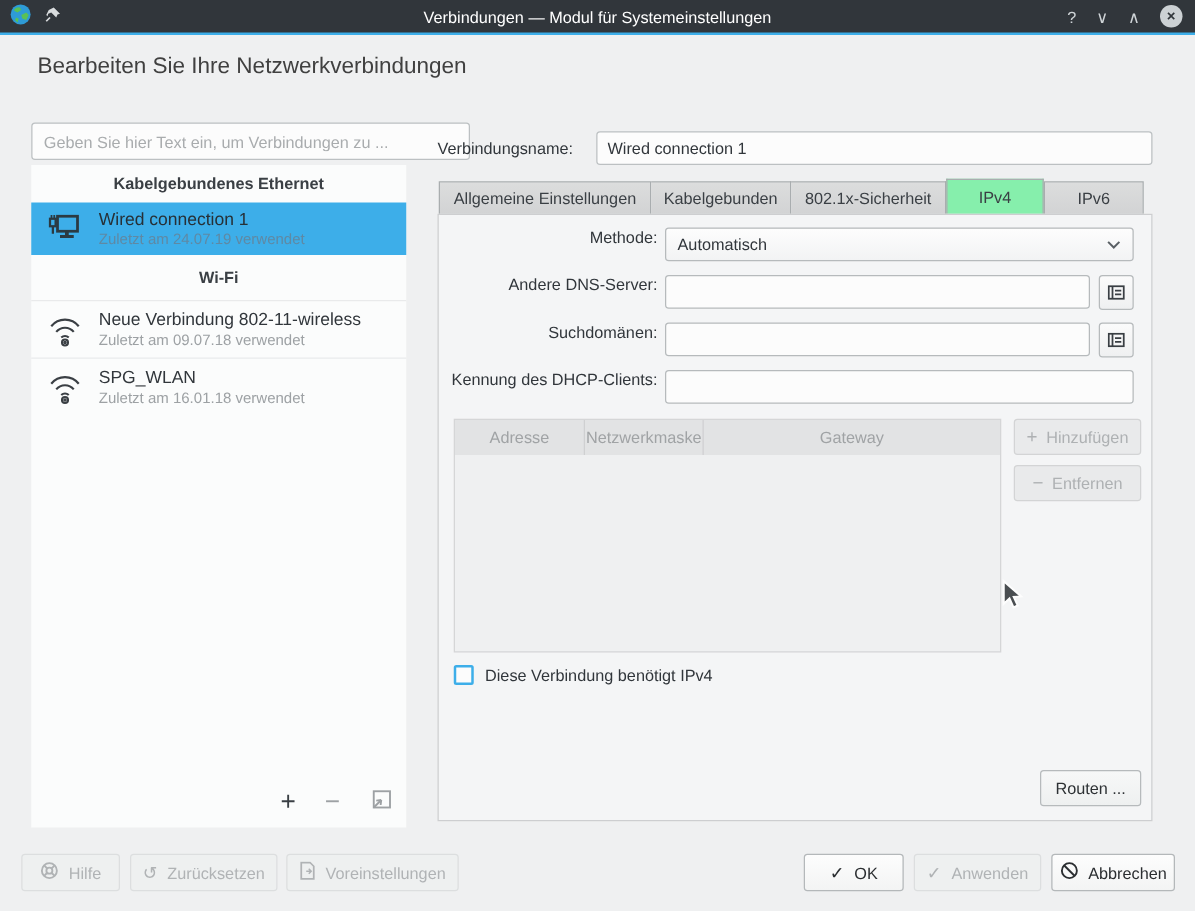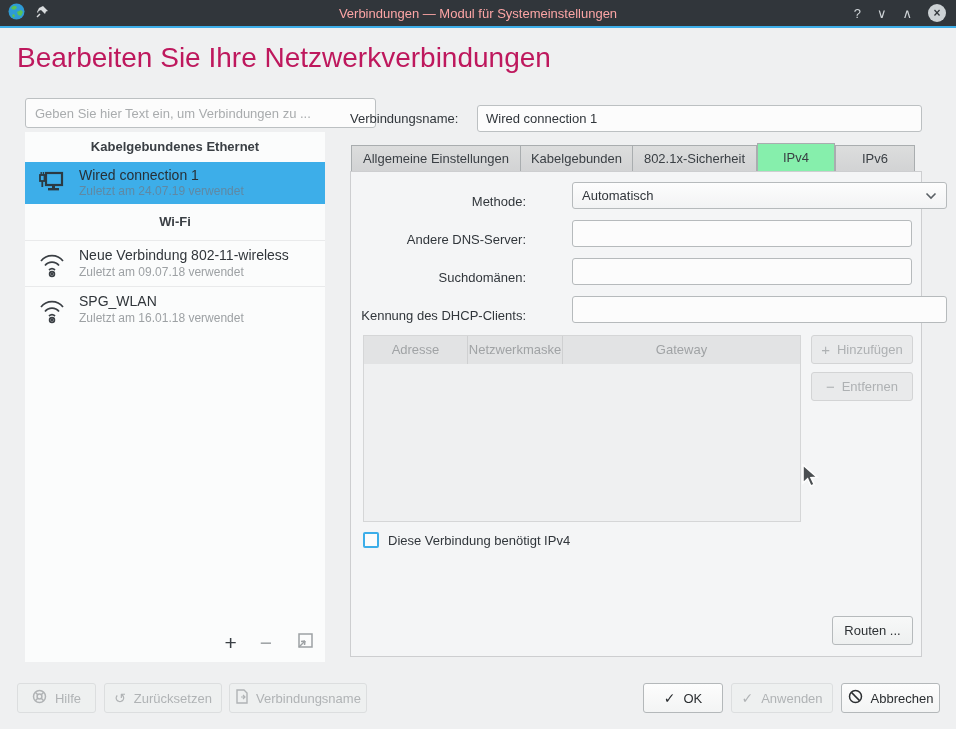--- a/index.html
+++ b/index.html
@@ -6,27 +6,27 @@
   html,body { margin:0; padding:0; }
   body {
     width:956px; height:729px; position:relative; overflow:hidden;
     background:#eff0f1; color:#31363b;
     font-family:"Liberation Sans","DejaVu Sans",sans-serif; font-size:13px;
   }
   
   .titlebar{position:absolute;left:0;top:0;width:956px;height:28px;background:#31363b;
     border-bottom:2px solid #3daee9;display:flex;align-items:center;color:#dfe3e6;}
   .tb-left{display:flex;align-items:center;gap:10px;padding-left:8px;}
-  .tb-title{position:absolute;left:0;right:0;text-align:center;font-size:13px;color:#fca5a5;pointer-events:none;}
+  .tb-title{position:absolute;left:0;right:0;text-align:center;font-size:13px;color:#ffffff;pointer-events:none;}
   .tb-right{margin-left:auto;display:flex;align-items:center;gap:16px;padding-right:10px;}
   .tb-btn{font-size:13px;color:#cfd4d7;cursor:default;line-height:1;}
   .tb-close{width:18px;height:18px;border-radius:50%;background:#ccd1d4;color:#31363b;
     display:flex;align-items:center;justify-content:center;font-size:12px;font-weight:bold;}
   
-  .page-heading{position:absolute;left:17px;top:42px;font-size:28px;color:#be185d;}
+  .page-heading{position:absolute;left:30px;top:42px;font-size:18px;color:#404040;}
   
   .search-box{position:absolute;left:25px;top:98px;width:351px;height:30px;}
   .search-box input{width:100%;height:100%;border:1px solid #bcc0c2;border-radius:3px;
     background:#fcfcfc;padding:0 9px;font:inherit;color:#31363b;}
   .search-box input::placeholder{color:#a9acae;}
   .list-panel{position:absolute;left:25px;top:132px;width:300px;height:530px;background:#fbfcfc;}
   .section-header{height:30px;line-height:30px;text-align:center;font-weight:600;color:#3a3f44;}
   .section-header.wifi{height:36px;line-height:36px;}
   .conn-item{display:flex;align-items:center;gap:10px;padding:0 6px 0 10px;height:42px;}
   .conn-item.wifi{height:46px;border-top:1px solid #e9eaeb;}
@@ -47,21 +47,21 @@
   .name-row input{flex:1;height:27px;border:1px solid #bcc0c2;border-radius:3px;background:#fcfcfc;
     padding:0 8px;font:inherit;color:#31363b;}
   .tabbar{position:absolute;left:351px;top:143px;height:29px;display:flex;align-items:flex-end;}
   .tab{border:1px solid #a9adaf;border-left-width:0;background:linear-gradient(#dcdddd,#d2d3d4);
     height:27px;line-height:25px;text-align:center;color:#3a3f44;padding:0 4px;}
   .tab:first-child{border-left-width:1px;}
   .tab.active{background:#86efac;height:29px;line-height:28px;border-bottom:none;border-left-width:1px;}
   .tab.after-active{border-left-width:1px;}
   .tab-panel{position:absolute;left:350px;top:171px;width:572px;height:486px;
     background:#f4f5f6;border:1px solid #cdced0;}
-  .form-row{position:absolute;left:0;height:27px;display:flex;align-items:flex-end;gap:40px;}
+  .form-row{position:absolute;left:0;height:27px;display:flex;align-items:flex-start;}
   .form-label{width:181px;text-align:right;padding-right:6px;color:#31363b;white-space:nowrap;}
   .combo{width:375px;height:27px;border:1px solid #b6babc;border-radius:3px;
     background:linear-gradient(#fdfdfd,#f2f3f4);display:flex;align-items:center;padding:0 9px;color:#31363b;}
   .combo .chevron{margin-left:auto;}
   .text-field{height:27px;border:1px solid #b6babc;border-radius:3px;background:#fcfcfc;font:inherit;padding:0 8px;color:#31363b;}
   .side-btn{width:28px;height:28px;margin-left:7px;border:1px solid #b6babc;border-radius:3px;
     background:linear-gradient(#fbfbfb,#eff0f1);display:flex;align-items:center;justify-content:center;}
   
   .addr-table{position:absolute;left:12px;top:163px;width:438px;height:187px;
     border:1px solid #d5d6d7;background:#eff0f1;}
@@ -291,21 +291,21 @@
   <span>Zurücksetzen</span>
 </div>
 
 <div class="footer-btn disabled" style="left:229px;width:138px;">
   <span>
     <svg width="13" height="15" viewBox="0 0 13 15" fill="none" stroke="#b0b3b5" stroke-width="1.4">
       <path d="M2 1 h7 l3 3 v10 h-10 z"></path>
         <path d="M6 8 h4 m-2-2 l2 2 -2 2" stroke-width="1.2"></path>
     </svg>
   </span>
-  <span>Verbindungsname</span>
+  <span>Voreinstellungen</span>
 </div>
 
 <div class="footer-btn enabled" style="left:643px;width:80px;">
   <span class="glyph-sm">✓</span>
   <span>OK</span>
 </div>
 
 <div class="footer-btn disabled" style="left:731px;width:102px;">
   <span class="glyph-sm">✓</span>
   <span>Anwenden</span>

